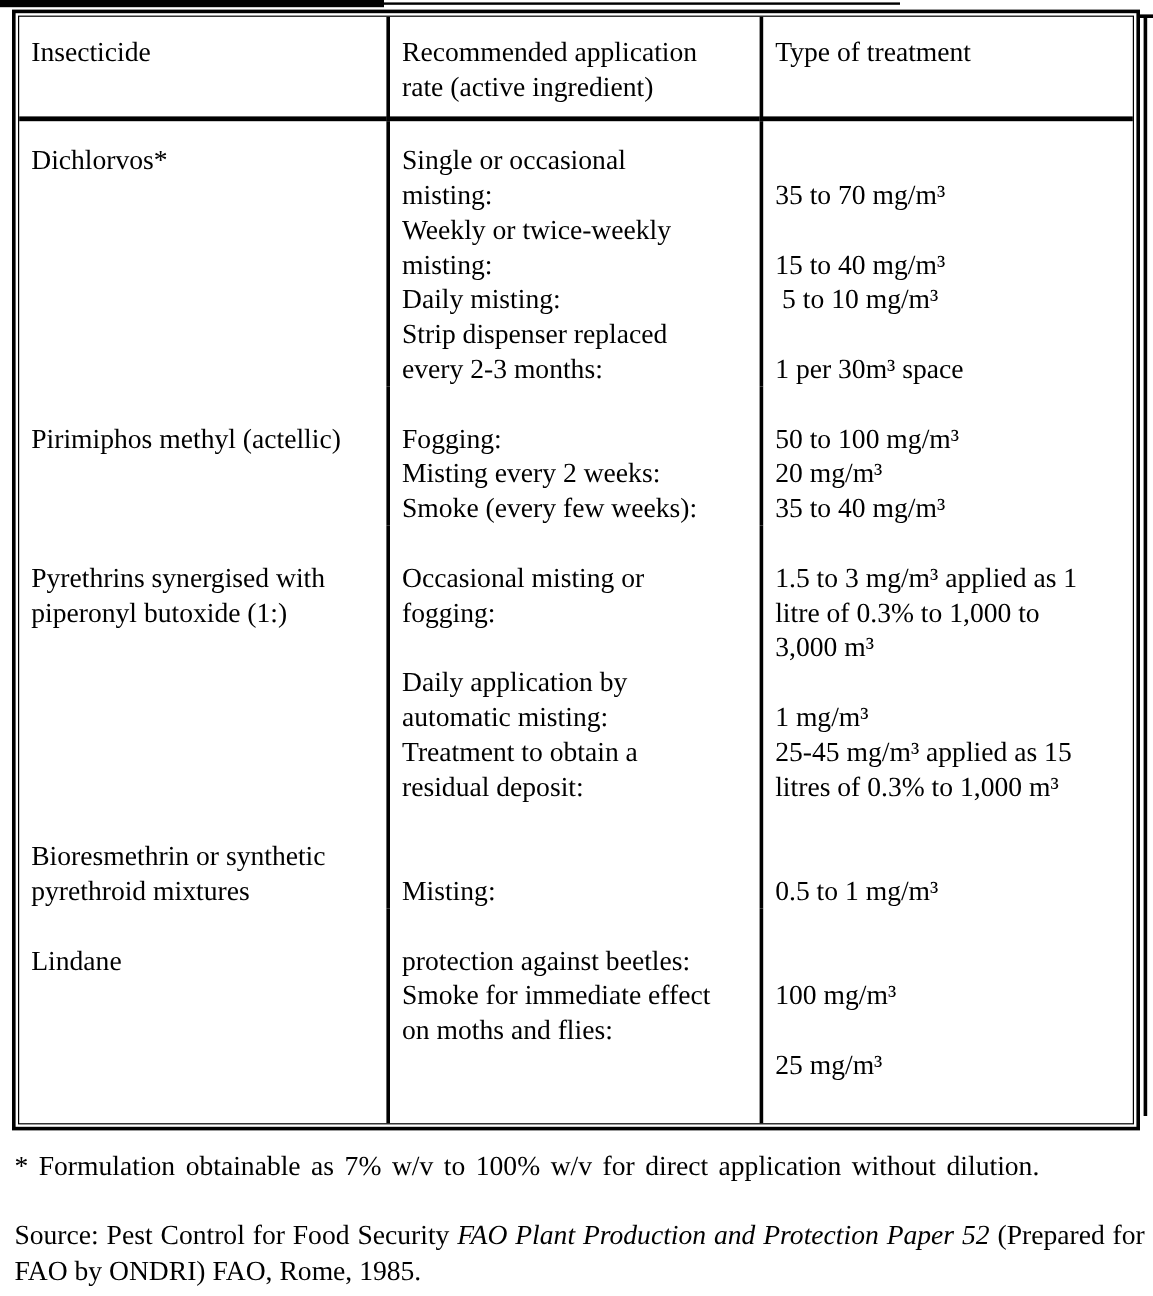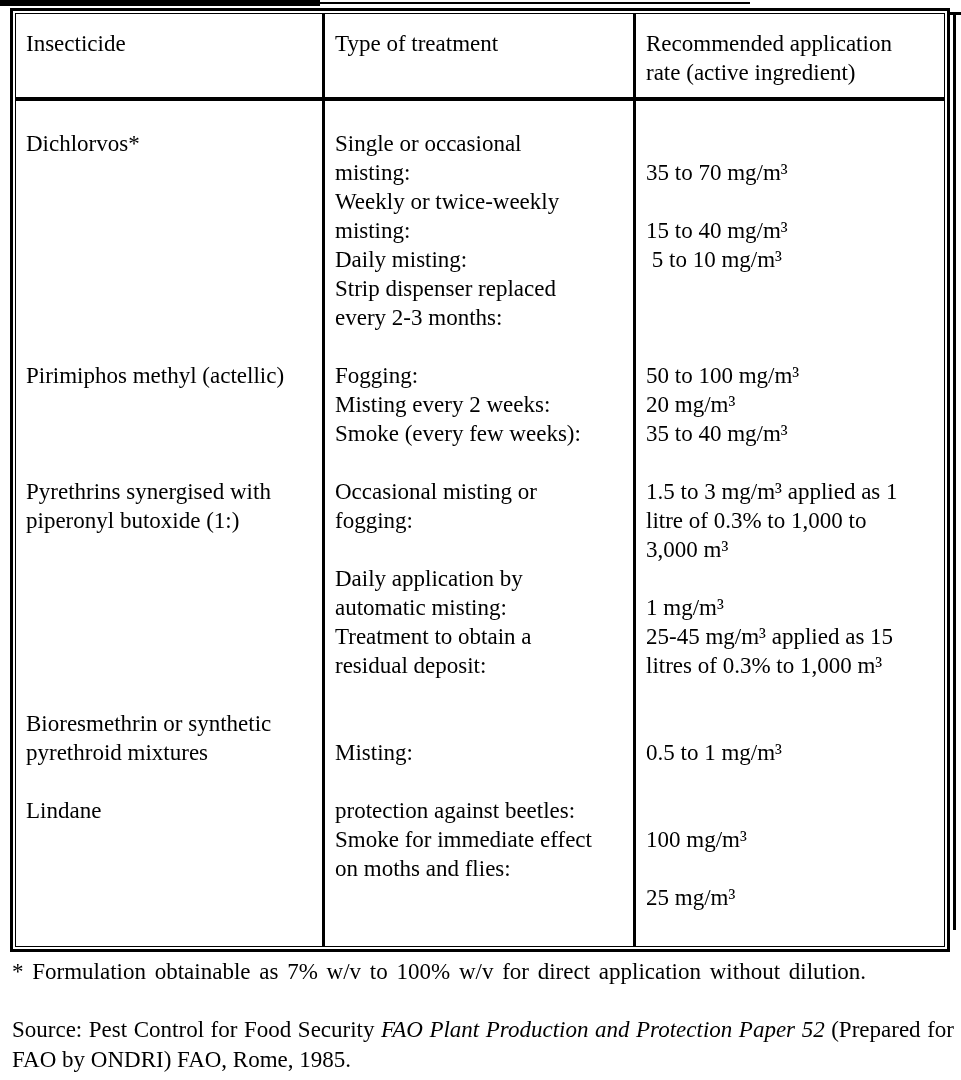--- a/index.html
+++ b/index.html
@@ -36,21 +36,21 @@
     display: grid;
     grid-template-columns: 306px 311px 1fr;
   }
   .c2, .c3 { border-left: 3px solid #000; }
 
   .hcell {
     padding: 15px 8px 10px 10px;
     border-bottom: 4px solid #000;
   }
   .bcell { padding: 0 6px 0 10px; }
-  .first   { padding-top: 28px; }
+  .first   { padding-top: 18px; }
   .gap     { padding-top: 29px; }
   .lastpad { padding-bottom: 34px; }
 
   .ln {
     font-size: 23px;
     line-height: 29px;
     min-height: 29px;
     white-space: pre-wrap;
   }
 
@@ -77,26 +77,26 @@
   <div class="artifact a5"></div>
   <div class="artifact a6"></div>
   <div class="artifact a7"></div>
 
   <div class="tbl">
     <div class="tbl-inner">
       <div class="grid" id="tgrid">
         <div class="hcell c1" id="h1">
             <div class="ln">Insecticide</div>
           </div>
-        <div class="hcell c2" id="h2">
-            <div class="ln">Type of treatment</div>
-          </div>
         <div class="hcell c3" id="h3">
             <div class="ln">Recommended application</div>
             <div class="ln">rate (active ingredient)</div>
+          </div>
+        <div class="hcell c2" id="h2">
+            <div class="ln">Type of treatment</div>
           </div>
 
       <div class="bcell first c1">
             <div class="ln">Dichlorvos*</div>
           </div>
           <div class="bcell first c2">
             <div class="ln">Single or occasional</div>
             <div class="ln">misting:</div>
             <div class="ln">Weekly or twice-weekly</div>
             <div class="ln">misting:</div>
@@ -104,20 +104,21 @@
             <div class="ln">Strip dispenser replaced</div>
             <div class="ln">every 2-3 months:</div>
           </div>
           <div class="bcell first c3">
             <div class="ln"></div>
             <div class="ln">35 to 70 mg/m³</div>
             <div class="ln"></div>
             <div class="ln">15 to 40 mg/m³</div>
             <div class="ln"> 5 to 10 mg/m³</div>
             <div class="ln"></div>
+            <div class="ln">1 per 30m³ space</div>
           </div>
           <div class="bcell gap c1">
             <div class="ln">Pirimiphos methyl (actellic)</div>
           </div>
           <div class="bcell gap c2">
             <div class="ln">Fogging:</div>
             <div class="ln">Misting every 2 weeks:</div>
             <div class="ln">Smoke (every few weeks):</div>
           </div>
           <div class="bcell gap c3">

